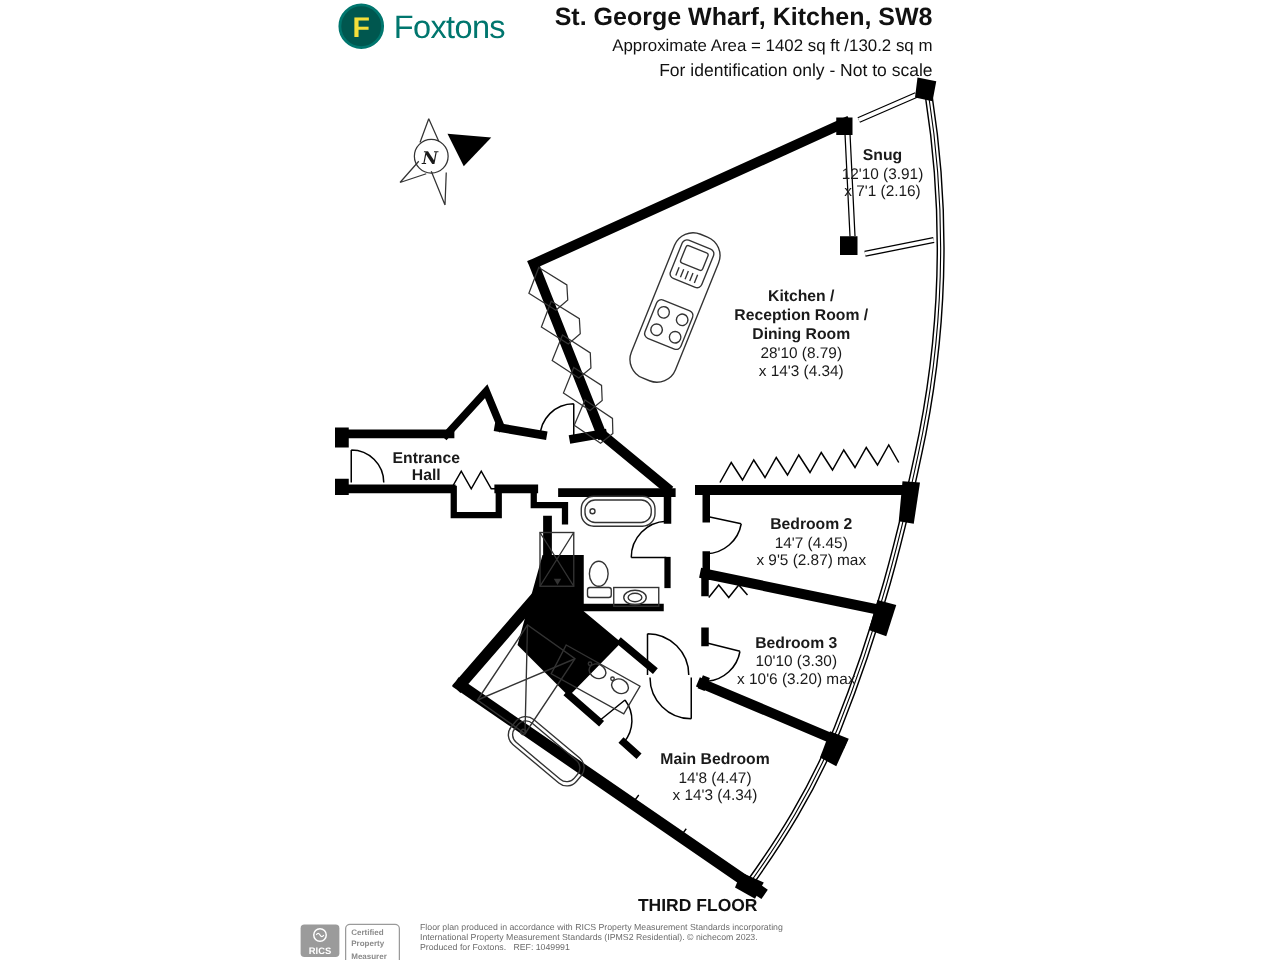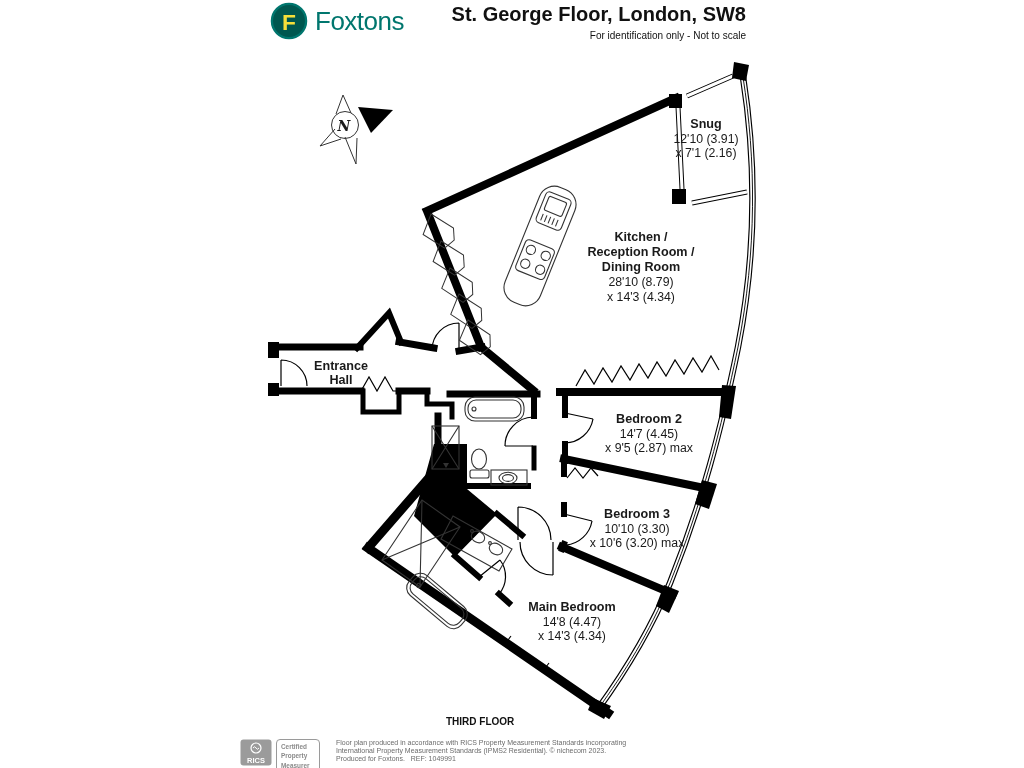--- a/index.html
+++ b/index.html
@@ -4,49 +4,50 @@
 <style>
   html,body{margin:0;padding:0;background:#fff;}
   .page{position:relative;width:1024px;height:768px;background:#fff;overflow:hidden;
         font-family:"Liberation Sans",sans-serif;}
   
   .logo{position:absolute;left:270px;top:2px;display:flex;align-items:center;}
   .logo-word{font-size:26px;font-weight:normal;color:#00766e;letter-spacing:-0.5px;margin-left:7px;}
   .title-block{position:absolute;right:278px;top:3px;text-align:right;color:#111;}
   .title-block h1{margin:0;font-size:20px;line-height:1.15;font-weight:bold;}
   .area-line{font-size:13.5px;margin-top:3px;}
-  .note-line{font-size:10px;margin-top:4px;}
+  .note-line{font-size:14px;margin-top:4px;}
   
   .plan{position:absolute;left:0;top:0;width:1024px;height:768px;}
   .plan text{fill:#1a1a1a;}
   .rn{font-size:12.6px;font-weight:bold;}
   .rd{font-size:12.3px;}
   
-  .floor-label{position:absolute;left:446px;top:716px;width:160px;text-align:left;
-               font-size:10px;font-weight:bold;color:#111;}
+  .floor-label{position:absolute;left:446px;top:716px;width:160px;text-align:right;
+               font-size:14px;font-weight:bold;color:#111;}
   
   .footer{position:absolute;left:240px;top:739px;display:flex;align-items:flex-start;}
   .cpm-badge{border:1.2px solid #9a9a9a;border-radius:4px;padding:2px 4px 1px 4px;margin-left:4px;
              font-size:6.4px;font-weight:bold;color:#8a8a8a;line-height:1.45;width:34px;}
   .disclaimer{font-size:7px;color:#6b6b6b;line-height:1.12;margin-left:16px;width:340px;}
 </style>
 </head>
 <body>
 
 <div class="page">
 
   <div class="logo">
     <svg width="38" height="38" viewBox="0 0 40 40">
       <circle cx="20" cy="20" r="18" fill="#00574f" stroke="#00766e" stroke-width="2.4"></circle>
       <text x="20" y="29" text-anchor="middle" font-size="24" font-weight="bold" fill="#f5df3a">F</text>
     </svg>
     <span class="logo-word">Foxtons</span>
   </div>
   <div class="title-block">
-    <h1>St. George Floor, London, SW8</h1>
+    <h1>St. George Wharf, Kitchen, SW8</h1>
+    <div class="area-line">Approximate Area = 1402 sq ft /130.2 sq m</div>
     <div class="note-line">For identification only - Not to scale</div>
   </div>
 
   <svg class="plan" viewBox="0 0 1024 768">
 
     <g stroke="#333" stroke-width="1" fill="none">
       <path d="M343,95 L336,114 M343,95 L351,113 M320,146 L335,129 M320,146 L341,139 M356,164 L345,137 M356,164 L357,138"></path>
       <circle cx="345" cy="125" r="13.5"></circle>
       <polygon points="358,107 393,110 371,133" fill="#000" stroke="none"></polygon>
       <text x="344" y="131" text-anchor="middle" font-family="'DejaVu Serif',serif" font-style="italic" font-weight="bold" font-size="14" fill="#111" stroke="none">N</text>

